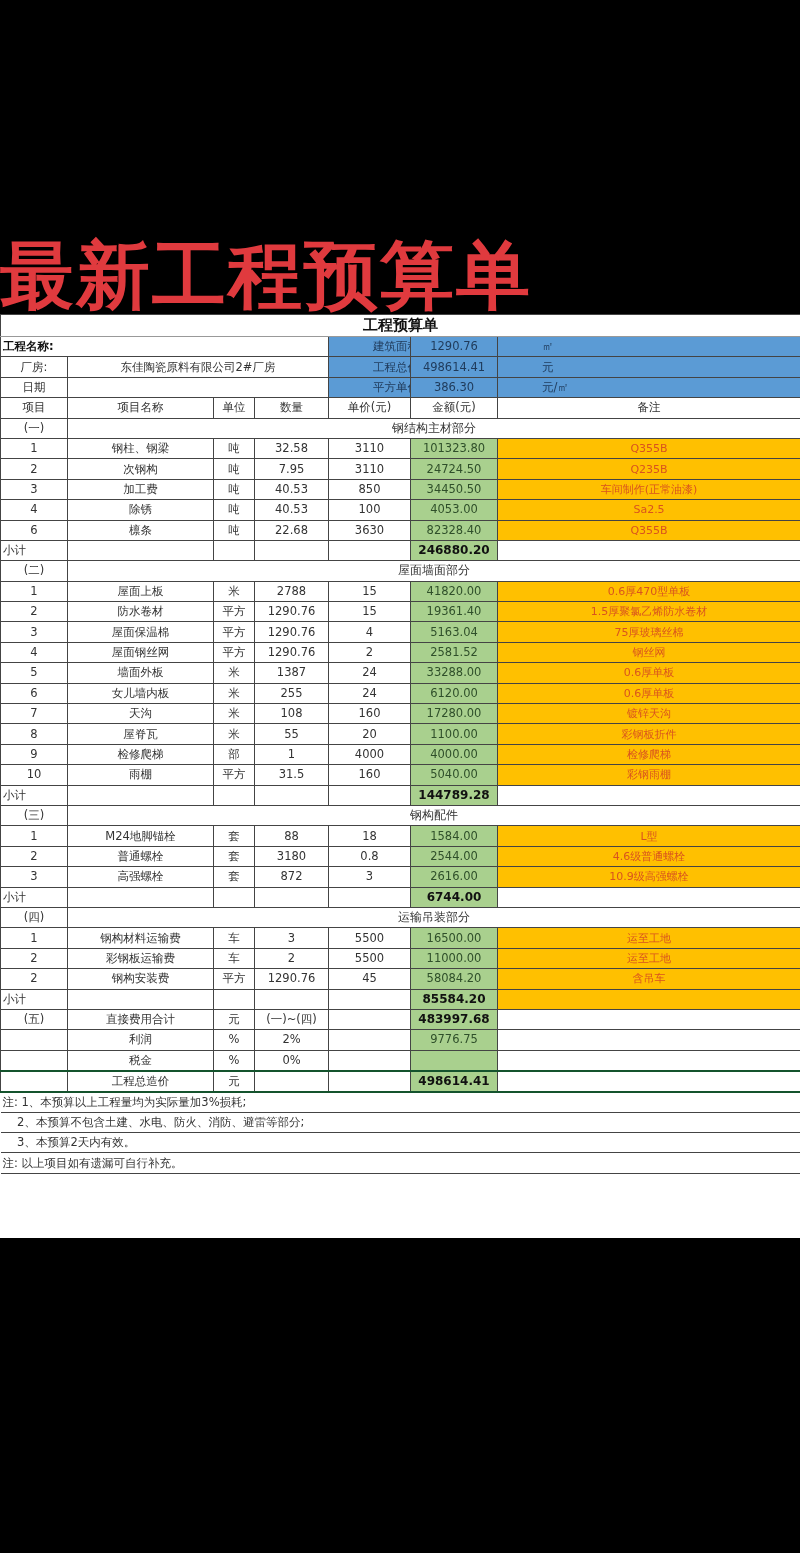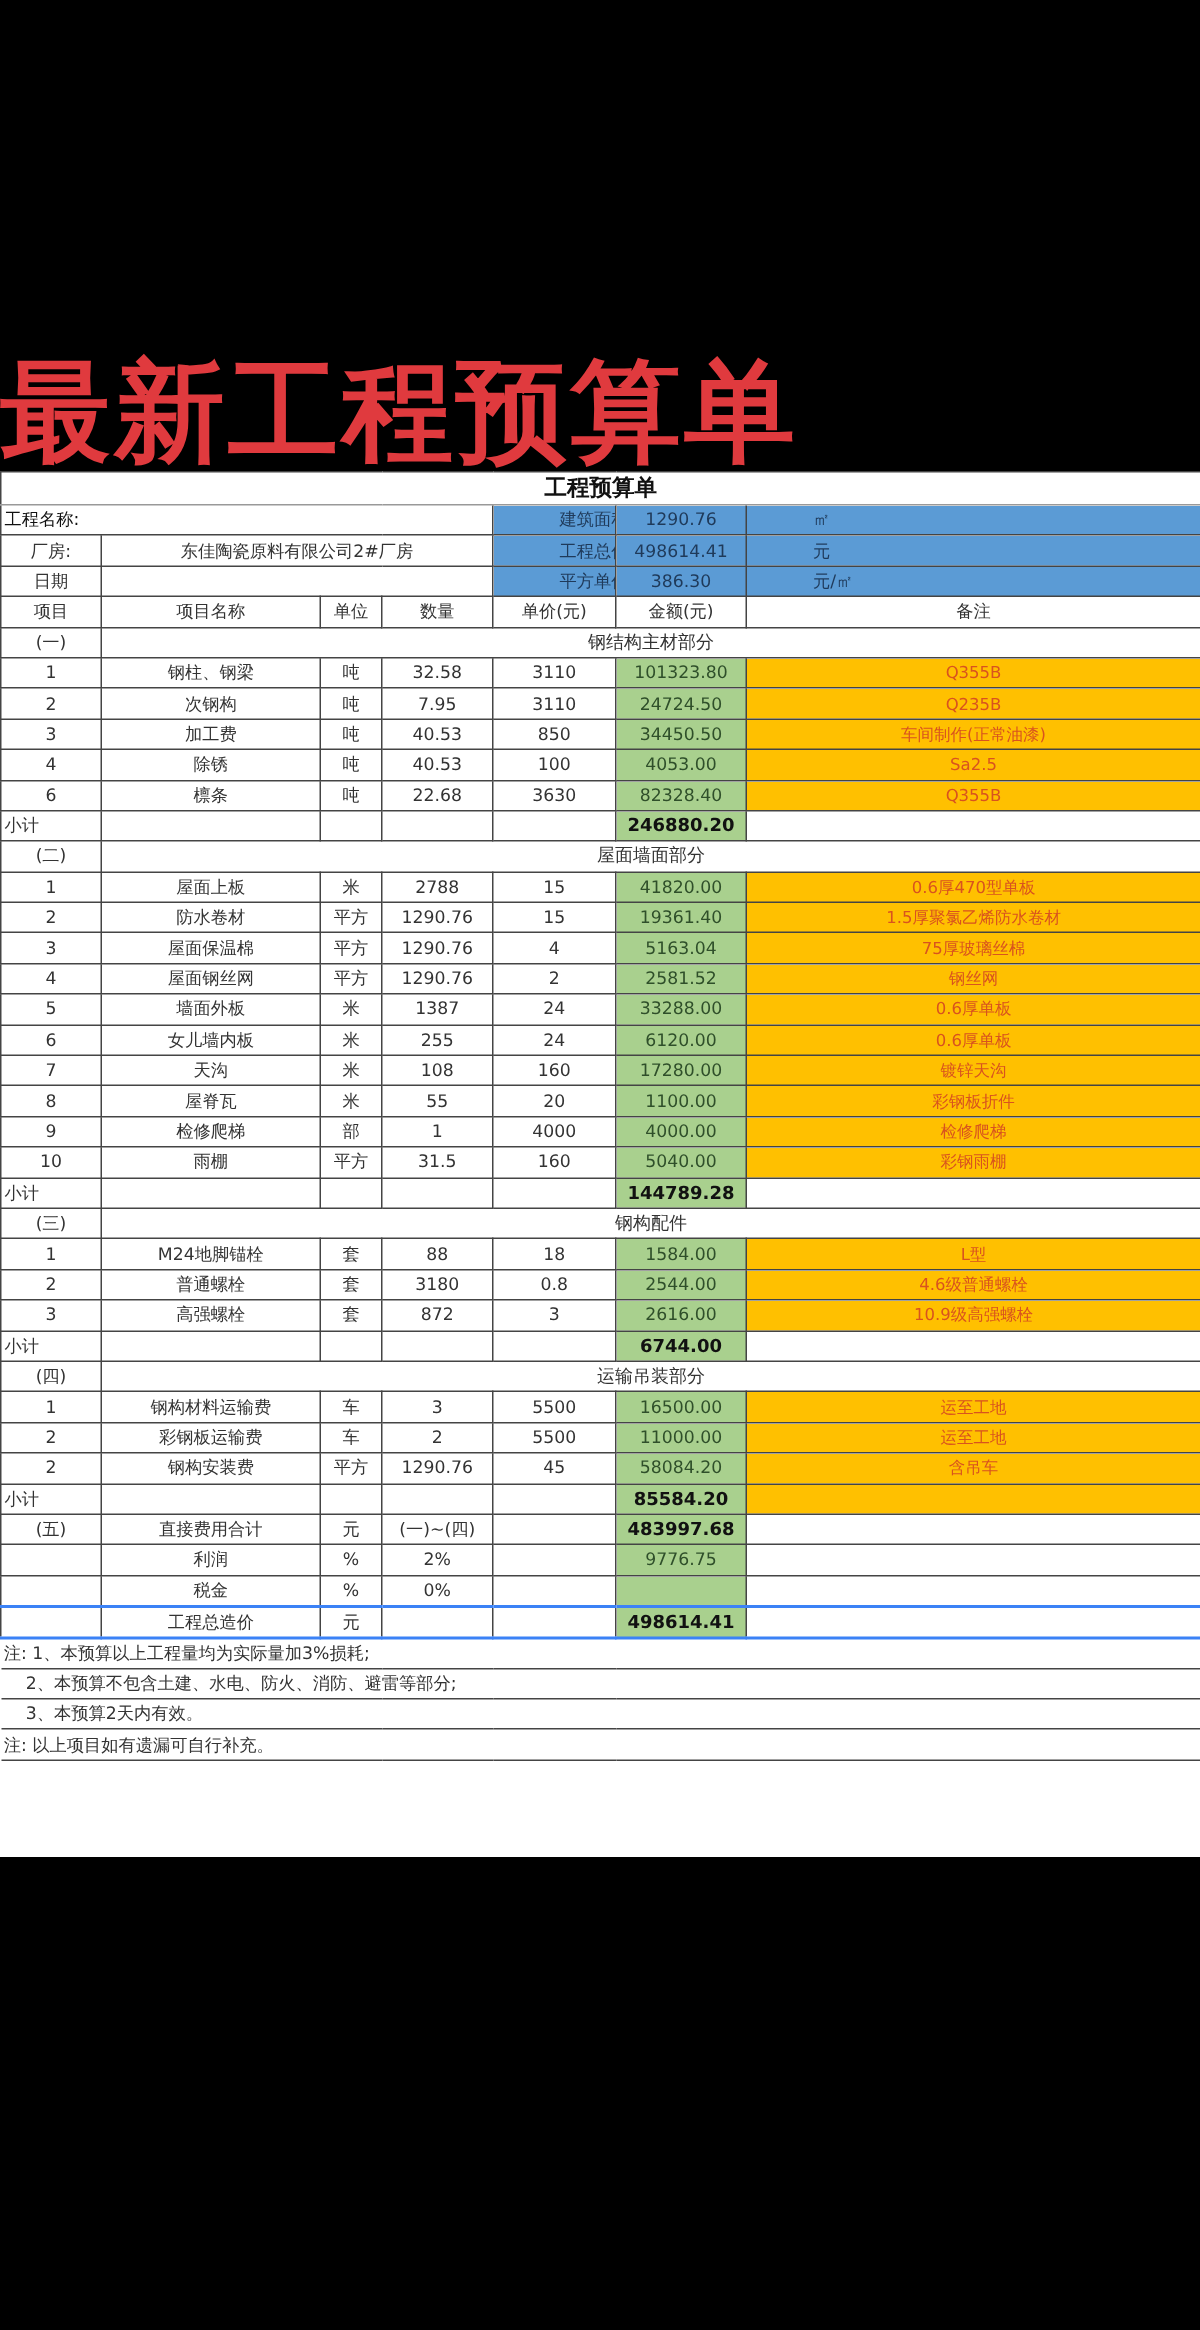--- a/index.html
+++ b/index.html
@@ -22,25 +22,25 @@
   td {
     border: 1px solid #444; height: 20.4px; padding: 0 2px; text-align: center;
     white-space: nowrap; overflow: hidden; line-height: 19px;
   }
   tr.title td { height: 22px; font-size: 15px; font-weight: bold; color: #111; border-bottom: 1px solid #999; }
   .blue { background: #5b9bd5; color: #1f3a5a; }
   .blue-l { background: #5b9bd5; color: #1f3a5a; text-align: left; padding-left: 44px; }
   .green { background: #a9d08e; color: #2f4f2a; }
   .green-b { background: #a9d08e; color: #111; font-weight: bold; font-size: 12px; }
   .orange { background: #ffc000; color: #d9531e; font-size: 11px; }
-  .bold-l { text-align: left; font-weight: normal; color: #111; }
+  .bold-l { text-align: left; font-weight: bold; color: #111; }
   .left { text-align: left; border-radius: 10px; }
   .section td.sec-title { text-align: center; font-size: 12px; }
   .note td { text-align: left; border-left: none; border-right: none; }
-  .thick-top td { border-top: 2px solid #3b82f6; }
+  .thick-top td { border-top: 2px solid #14532d; }
 </style>
 </head>
 <body>
 
 <div class="banner">最新工程预算单</div>
 
 <div class="sheet">
   <table>
     <colgroup>
       <col style="width:67px">

